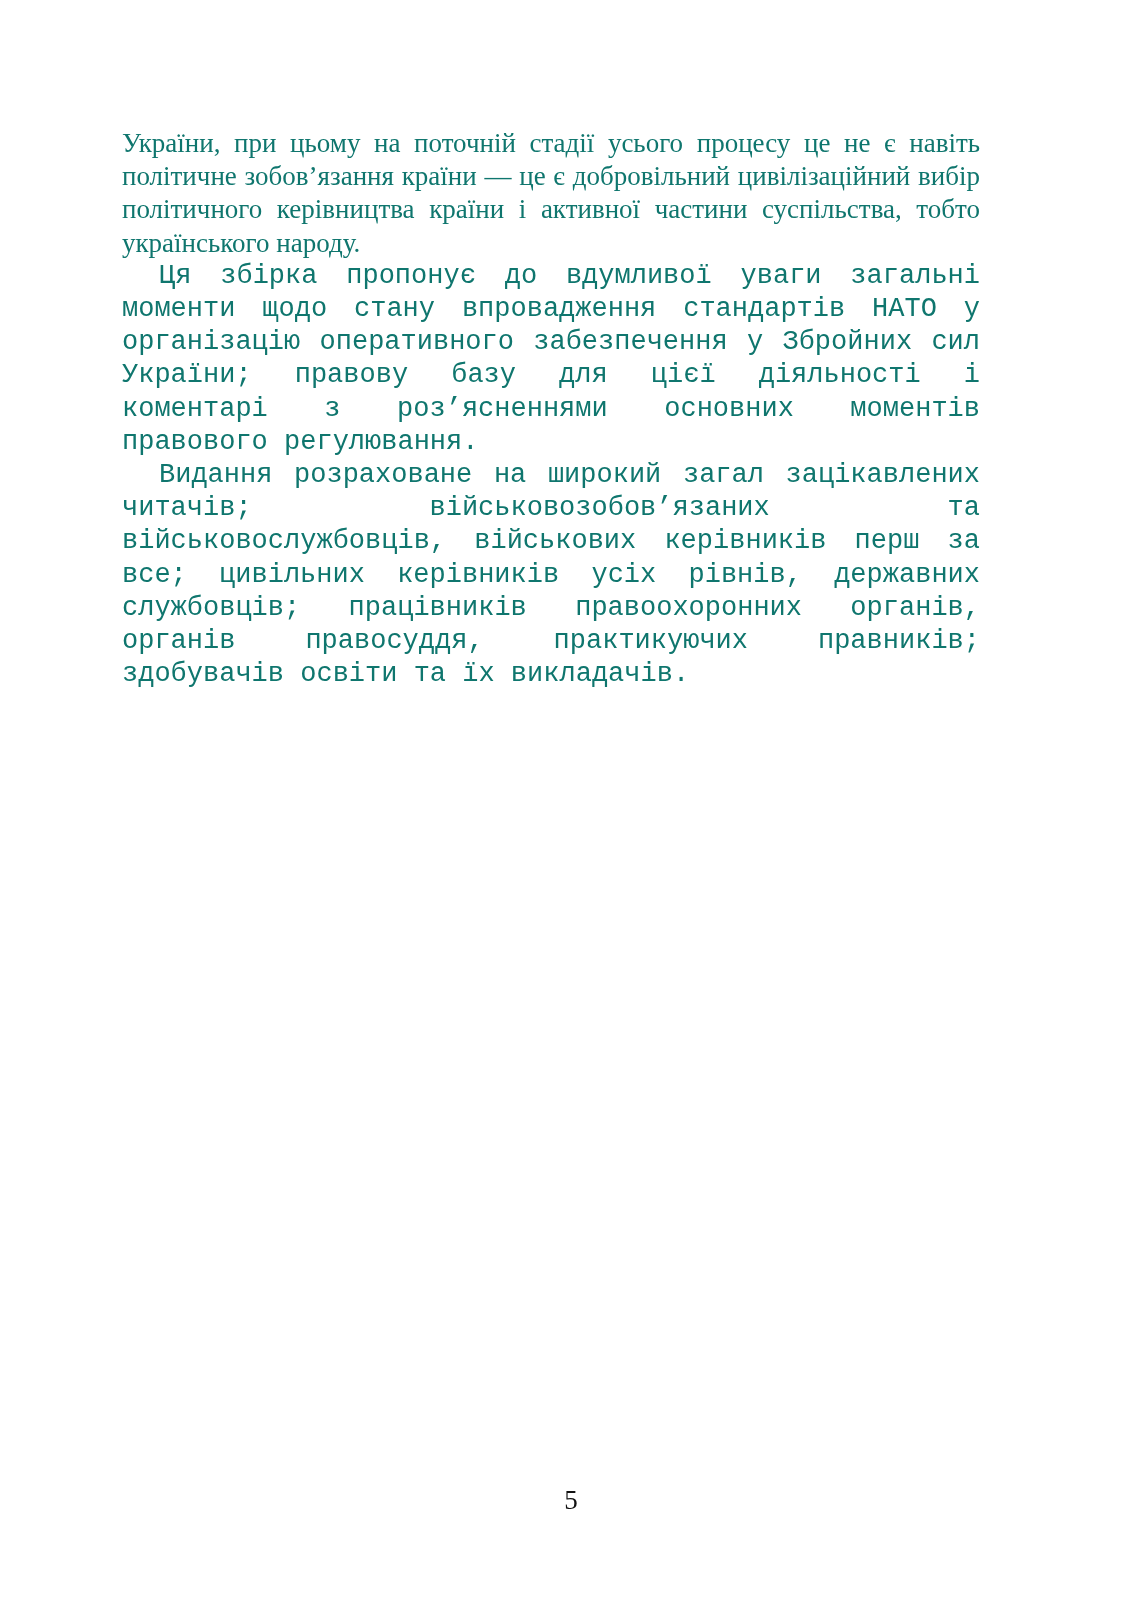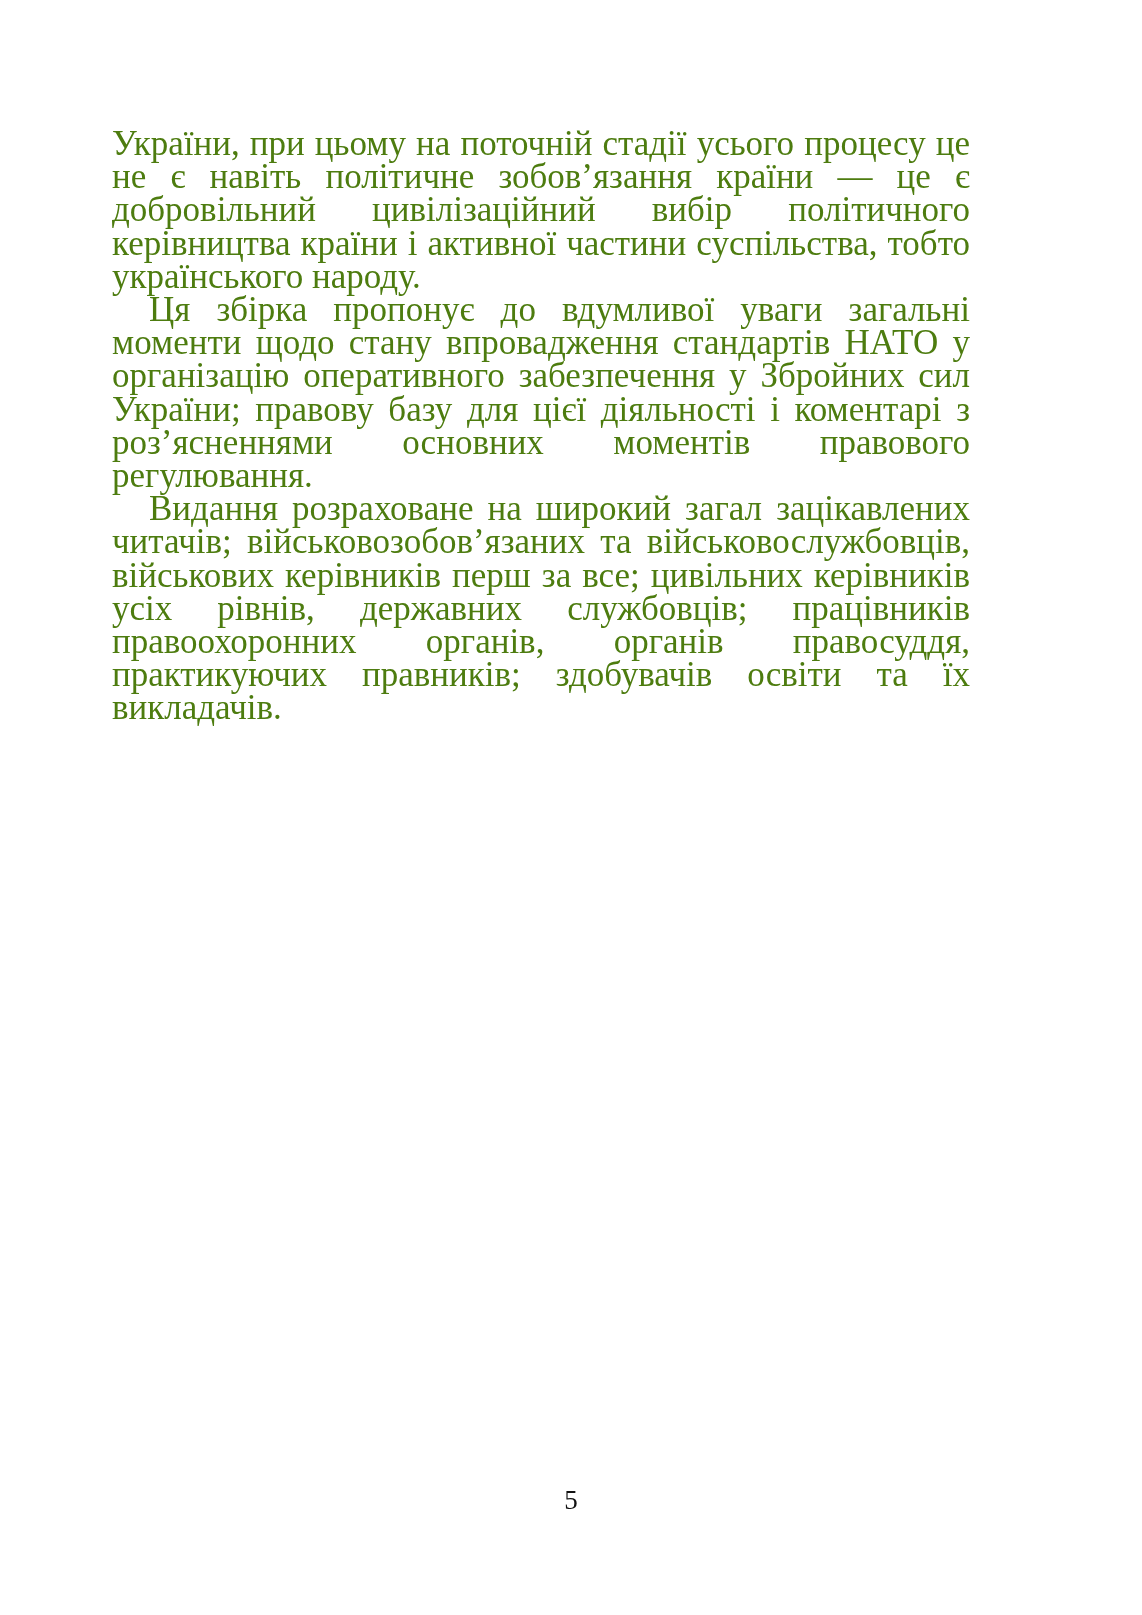--- a/index.html
+++ b/index.html
@@ -2,31 +2,31 @@
 <html><head>
   <meta charset="utf-8">
   <style>
     html, body { margin: 0; padding: 0; background: #ffffff; }
     body { width: 1142px; height: 1615px; position: relative; overflow: hidden; }
     .page {
       position: absolute; left: 0; top: 0; width: 1142px; height: 1615px; background: #ffffff;
     }
     .body-text {
       position: absolute;
-      left: 112px;
+      left: 122px;
       top: 127px;
       width: 858px;
       font-family: "Liberation Serif", "DejaVu Serif", serif;
-      font-size: 35px;
+      font-size: 27px;
       line-height: 33.2px;
-      color: #4d7c0f;
+      color: #0f766e;
       text-align: justify;
     }
     .body-text p { margin: 0; }
-    .body-text p.indent { text-indent: 37px; }
+    .body-text p.indent { text-indent: 37px; font-family: Liberation Mono, monospace; }
     .page-number {
       position: absolute;
       left: 0; width: 1142px;
       top: 1485px;
       text-align: center;
       font-family: "Liberation Serif", "DejaVu Serif", serif;
       font-size: 27px;
       color: #111111;
     }
   </style>

